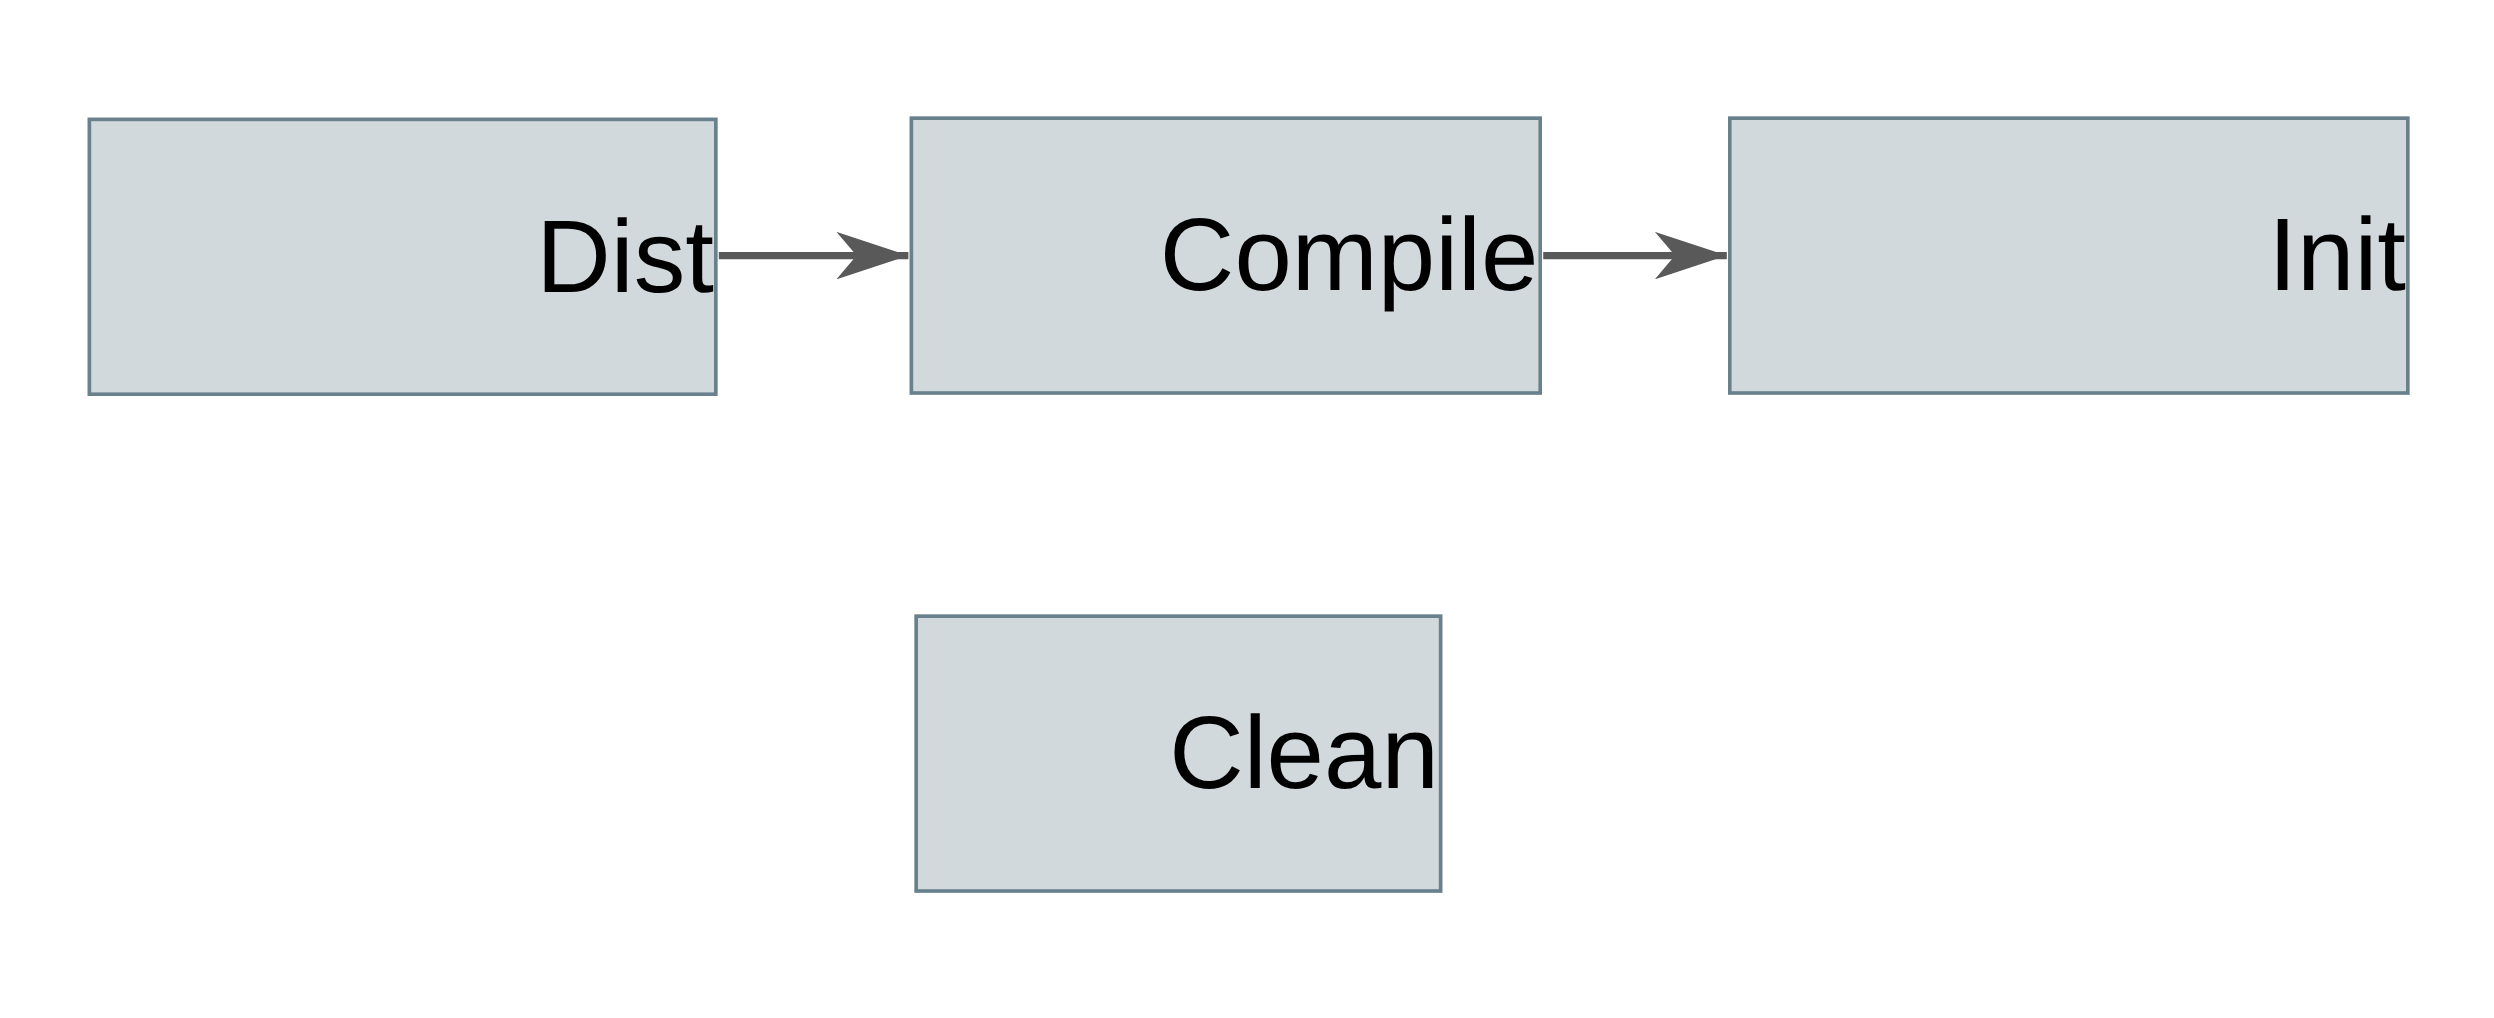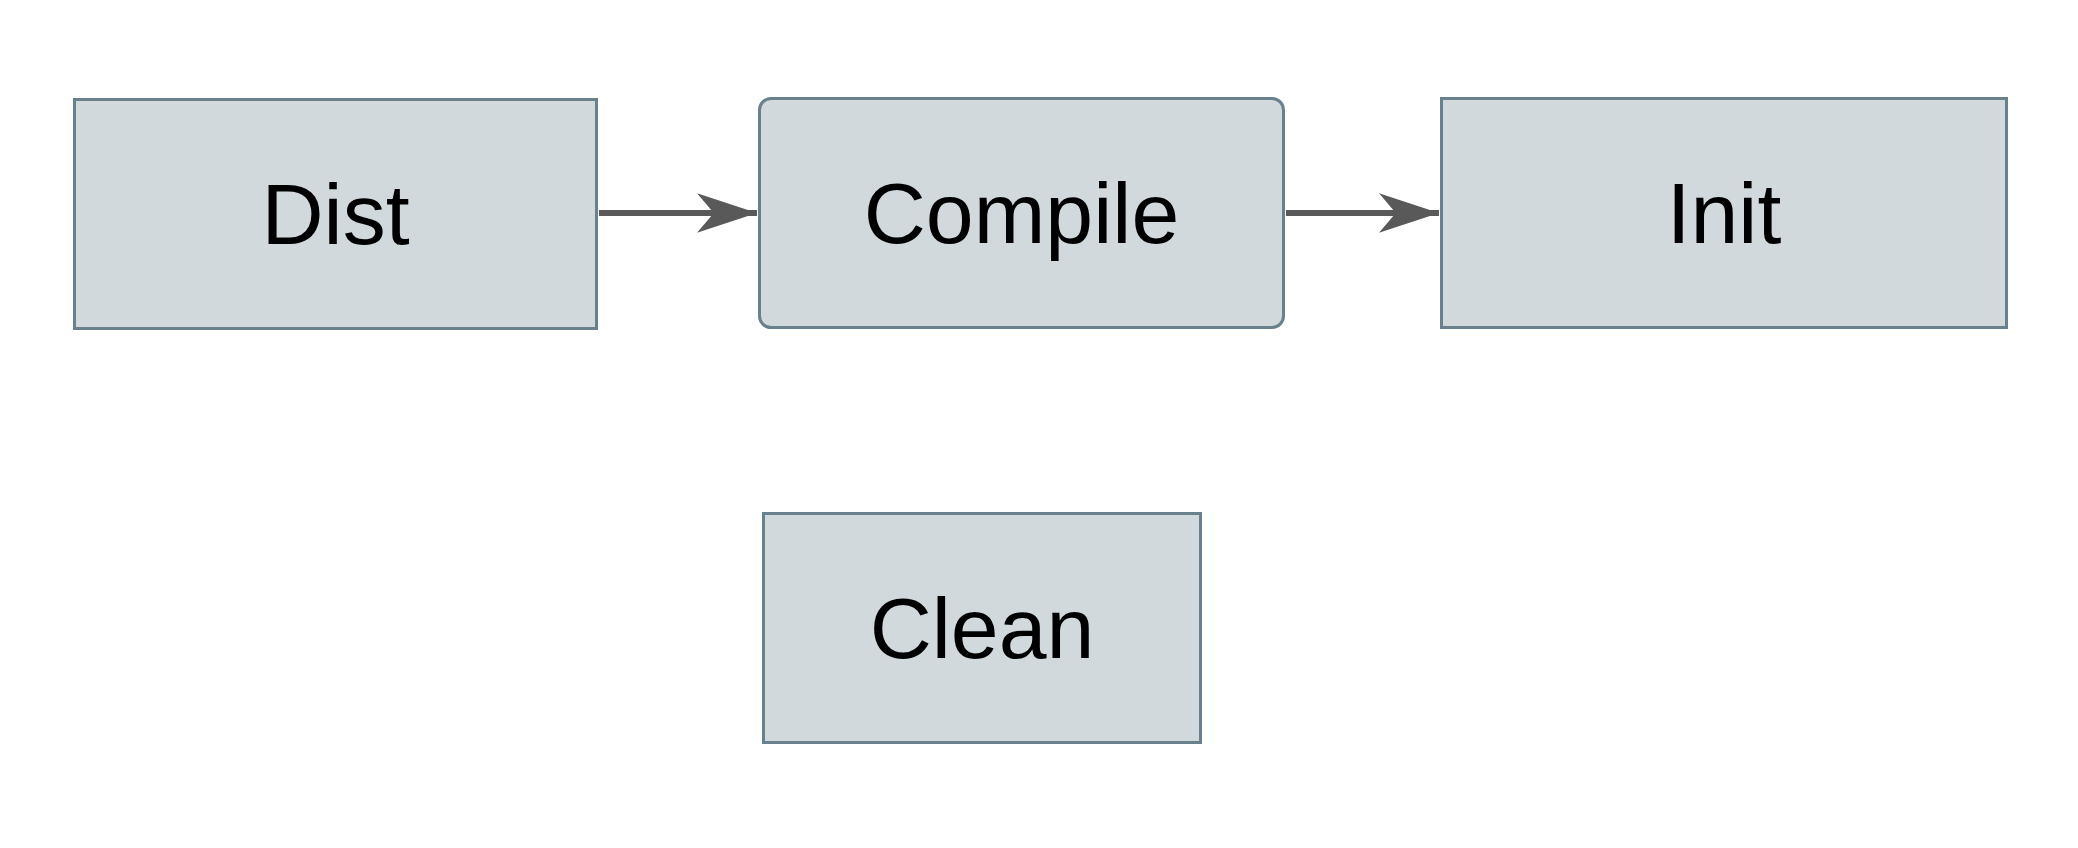--- a/index.html
+++ b/index.html
@@ -22,31 +22,31 @@
     background: var(--background);
     font-family: "Liberation Sans", sans-serif;
     overflow: hidden;
   }
   .node {
     position: absolute;
     background: var(--node-fill);
     border: 3px solid var(--node-border);
     display: flex;
     align-items: center;
-    justify-content: center;
+    justify-content: flex-end;
   }
   .node-label {
     font-size: 86px;
     font-weight: 400;
     color: var(--text);
     line-height: 1;
     white-space: nowrap;
   }
   .node-dist    { left: 73px;   top: 98px;  width: 525px; height: 232px; }
-  .node-compile { left: 758px;  top: 97px;  width: 527px; height: 232px; border-radius: 13px; }
+  .node-compile { left: 758px;  top: 97px;  width: 527px; height: 232px; }
   .node-init    { left: 1440px; top: 97px;  width: 568px; height: 232px; }
   .node-clean   { left: 762px;  top: 512px; width: 440px; height: 232px; }
   .edges {
     position: absolute;
     left: 0; top: 0;
     width: 100%;
     height: 100%;
     pointer-events: none;
   }
   .edge {

